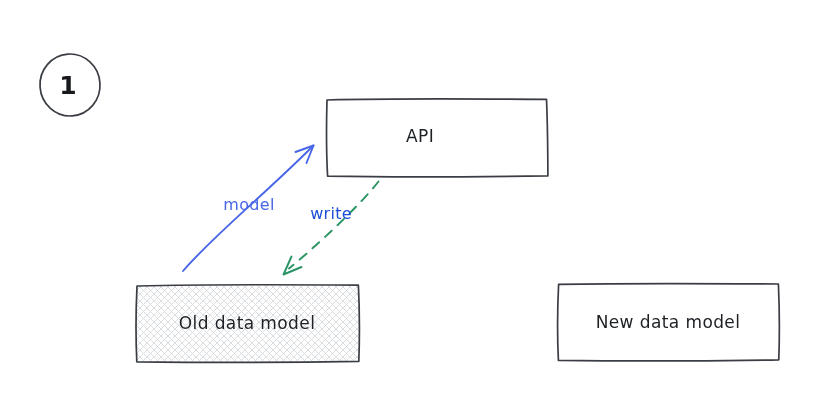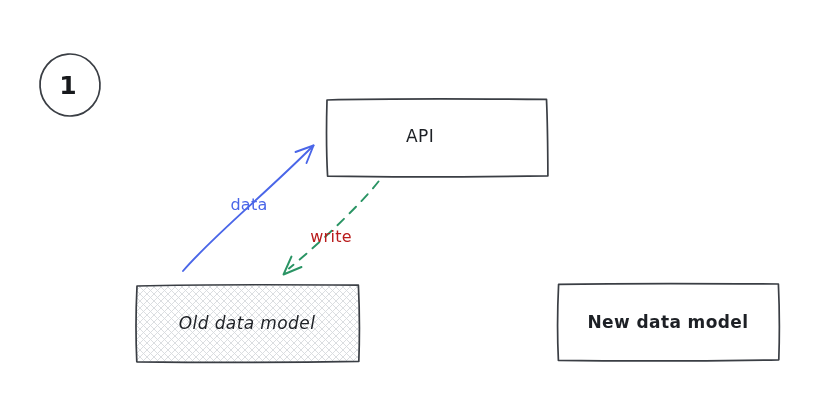--- a/index.html
+++ b/index.html
@@ -31,28 +31,28 @@
   }
   .step-number {
     left: 68px;
     top: 85px;
     font-size: 25px;
     font-weight: 700;
     color: #17191c;
     letter-spacing: 0;
   }
   .api-label   { left: 420px; top: 136px; }
-  .old-label   { left: 247px; top: 323px; font-style: italic; }
-  .new-label   { left: 668px; top: 322px; font-weight: bold; }
+  .old-label   { left: 247px; top: 323px; }
+  .new-label   { left: 668px; top: 322px; }
   .edge-label {
     font-size: 16px;
     letter-spacing: 0.3px;
   }
   .read-label  { left: 249px; top: 204px; color: #4a66e8; }
-  .write-label { left: 331px; top: 236px; color: #b91c1c; }
+  .write-label { left: 331px; top: 213px; color: #1d4ed8; }
 </style>
 </head>
 <body>
 
 <div class="canvas">
 
   <svg width="821" height="403" viewBox="0 0 821 403">
     <defs>
       <pattern id="crosshatch" patternUnits="userSpaceOnUse" width="7" height="7">
         <rect width="7" height="7" fill="#ffffff"></rect>
@@ -88,16 +88,16 @@
     <g stroke="#2a9464" stroke-width="1.9" fill="none" stroke-linecap="round">
       <path d="M378.5,181.5 C360,205 320,243 289,268.5" stroke-dasharray="9 8"></path>
       <path d="M283.5,274.5 L301.5,267 M283.5,274.5 L291.5,256.5"></path>
     </g>
   </svg>
 
   <div class="label step-number">1</div>
   <div class="label api-label">API</div>
   <div class="label old-label">Old data model</div>
   <div class="label new-label">New data model</div>
-  <div class="label edge-label read-label">data</div>
+  <div class="label edge-label read-label">model</div>
   <div class="label edge-label write-label">write</div>
 
 </div>
 
 </body></html>

